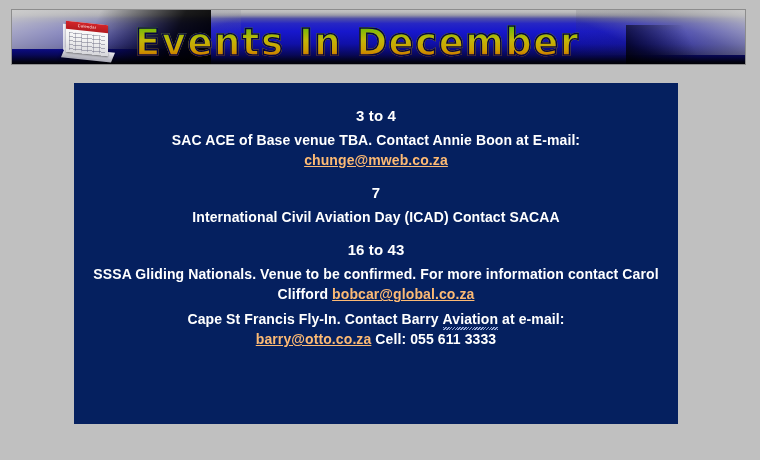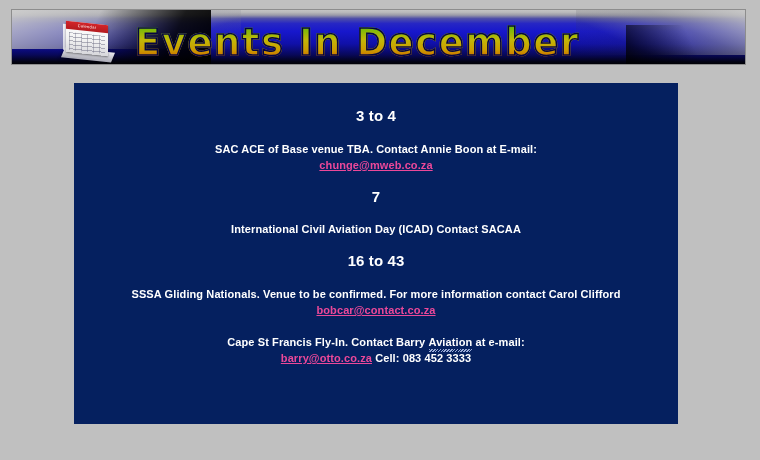--- a/index.html
+++ b/index.html
@@ -170,28 +170,28 @@
     text-align: center;
     font-weight: bold;
   }
   .event-date {
     font-size: 15px;
     line-height: 1.25;
     margin: 14px 0 0 0;
     letter-spacing: .1px;
   }
   .event-desc {
-    font-size: 11px;
+    font-size: 14px;
     line-height: 1.45;
-    margin: 16px 0 0 0;
+    margin: 4px 0 0 0;
     letter-spacing: .1px;
   }
   .mail-link {
     text-decoration: underline;
-    color: #ec4899;
+    color: #fdba74;
     cursor: pointer;
   }
   .spellcheck {
     text-decoration: none;
     position: relative;
     display: inline-block;
   }
   .spellcheck::after {
     content: "";
     position: absolute;
@@ -238,21 +238,21 @@
     <span class="mail-link">chunge@mweb.co.za</span>
   </div>
 
   <div class="event-date">7</div>
   <div class="event-desc">
     <span>International Civil Aviation Day (ICAD) Contact SACAA</span>
   </div>
 
   <div class="event-date">16 to 43</div>
   <div class="event-desc">
-    <span>SSSA Gliding Nationals. Venue to be confirmed. For more information contact Carol Clifford </span><span class="mail-link">bobcar@contact.co.za</span>
+    <span>SSSA Gliding Nationals. Venue to be confirmed. For more information contact Carol Clifford </span><span class="mail-link">bobcar@global.co.za</span>
   </div>
 
   <div class="event-desc">
     <span>Cape St Francis Fly-In. Contact Barry </span><span class="spellcheck">Aviation</span><span> at e-mail:</span><br>
-    <span class="mail-link">barry@otto.co.za</span><span> Cell: 083 452 3333</span>
+    <span class="mail-link">barry@otto.co.za</span><span> Cell: 055 611 3333</span>
   </div>
 
 </div>
 
 </body></html>

